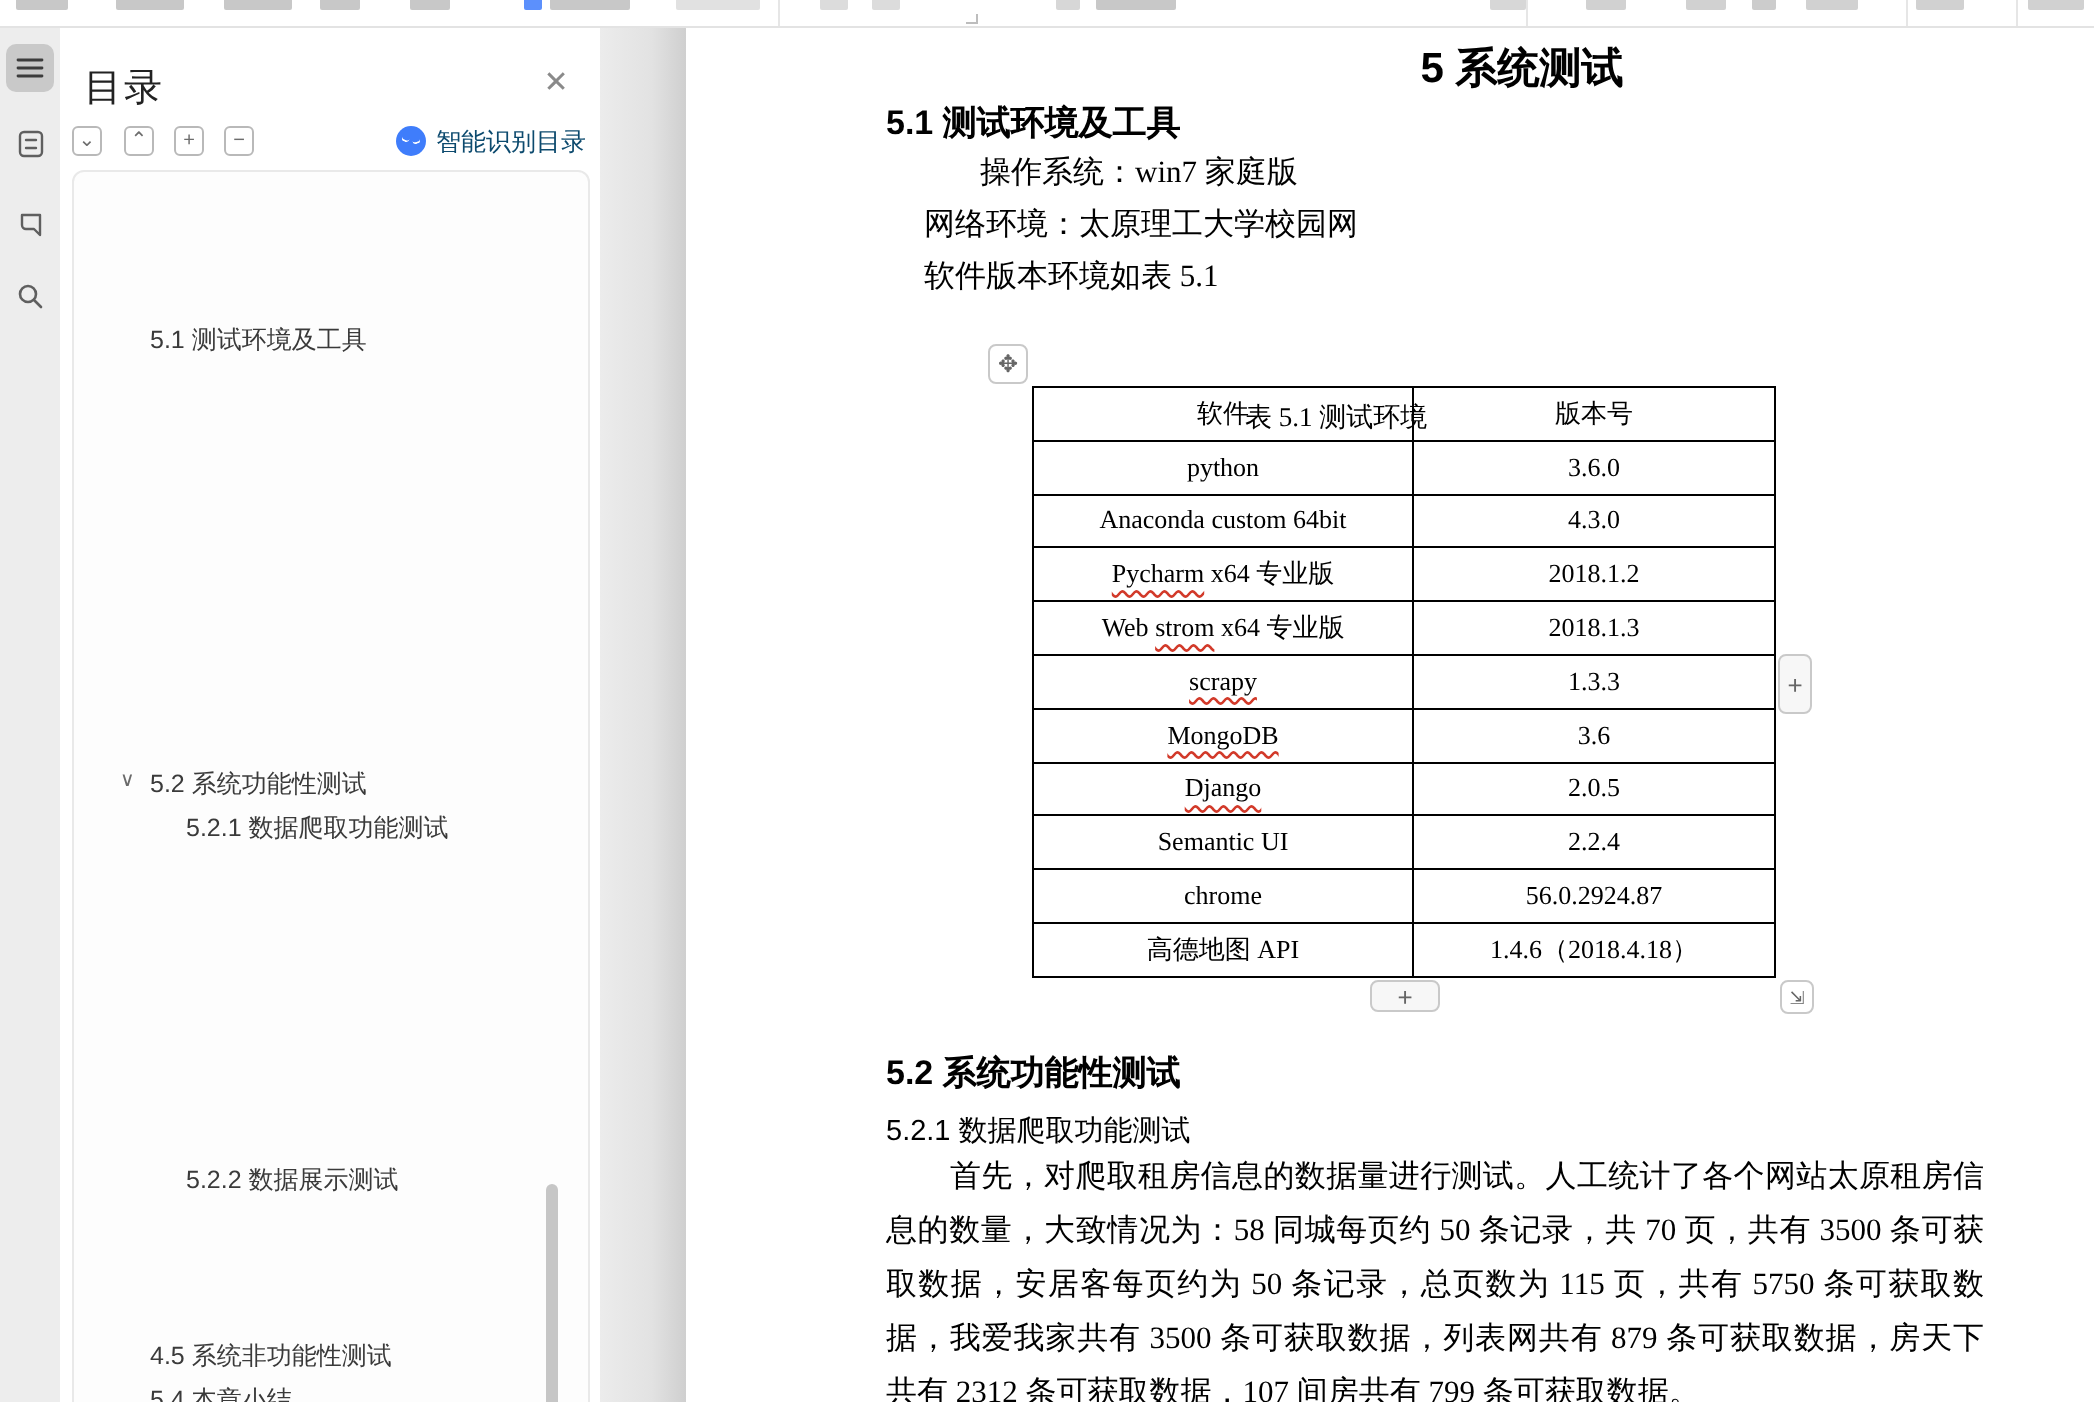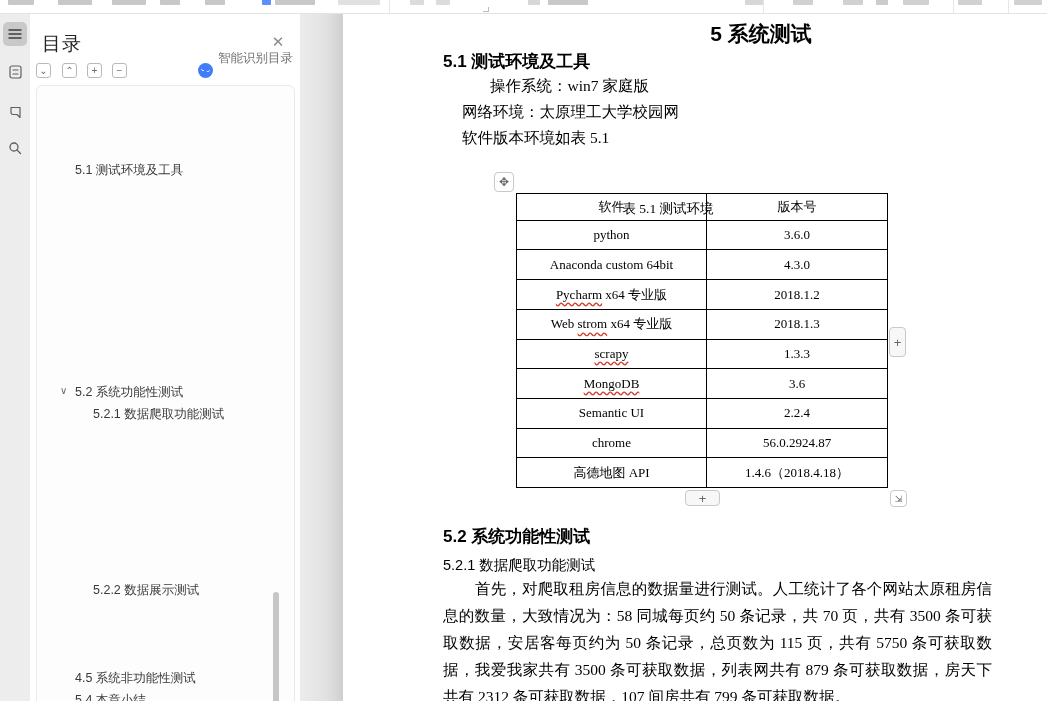--- a/index.html
+++ b/index.html
@@ -29,21 +29,21 @@
   #toc-close { position:absolute; left:240px; top:20px; width:16px; height:16px; color:#8a8a8a;
     font-size:15px; line-height:16px; text-align:center; cursor:pointer; }
   .toc-ctrl { position:absolute; top:49px; width:15px; height:15px; border:1px solid #b9b9b9;
     border-radius:3px; color:#6d6d6d; font-size:10px; line-height:13px; text-align:center; background:#fff; }
   #ai-badge { position:absolute; left:168px; top:49px; width:15px; height:15px; border-radius:50%;
     background:#3f7dfb; }
   #ai-badge:before { content:""; position:absolute; left:3px; top:4px; width:4px; height:3px;
     border-bottom:1.5px solid #fff; border-radius:0 0 3px 3px; transform:rotate(20deg); }
   #ai-badge:after { content:""; position:absolute; left:8px; top:5px; width:4px; height:3px;
     border-bottom:1.5px solid #fff; border-radius:0 0 3px 3px; transform:rotate(-15deg); }
-  #ai-label { position:absolute; left:188px; top:36px; font-size:12.5px; color:#737373; }
+  #ai-label { position:absolute; left:188px; top:49px; font-size:12.5px; color:#0c4a6e; }
   #toc-list { position:absolute; left:6px; top:71px; width:259px; height:630px;
     border:1px solid #e9e9e9; border-radius:6px; background:#fdfdfd; }
   .toc-item { position:absolute; font-size:12.5px; color:#3a3a3a; white-space:nowrap; cursor:pointer; }
   .toc-arrow { position:absolute; font-size:10px; color:#6a6a6a; }
   #toc-scroll { position:absolute; left:243px; top:578px; width:6px; height:123px;
     background:#c6c6c6; border-radius:3px; }
 
   
   #gutter { position:absolute; left:300px; top:14px; width:43px; height:687px;
     background:linear-gradient(to right,#ececec 0%,#e2e2e2 60%,#cfcfcf 100%); }
@@ -203,20 +203,24 @@
         </tr>
         <tr>
           <td class="c1"><span class="wavy">scrapy</span></td>
           <td>1.3.3</td>
         </tr>
         <tr>
           <td class="c1"><span class="wavy">MongoDB</span></td>
           <td>3.6</td>
         </tr>
         <tr>
+          <td class="c1"><span class="wavy">Django</span></td>
+          <td>2.0.5</td>
+        </tr>
+        <tr>
           <td class="c1">Semantic UI</td>
           <td>2.2.4</td>
         </tr>
         <tr>
           <td class="c1">chrome</td>
           <td>56.0.2924.87</td>
         </tr>
         <tr>
           <td class="c1">高德地图 API</td>
           <td>1.4.6（2018.4.18）</td>

